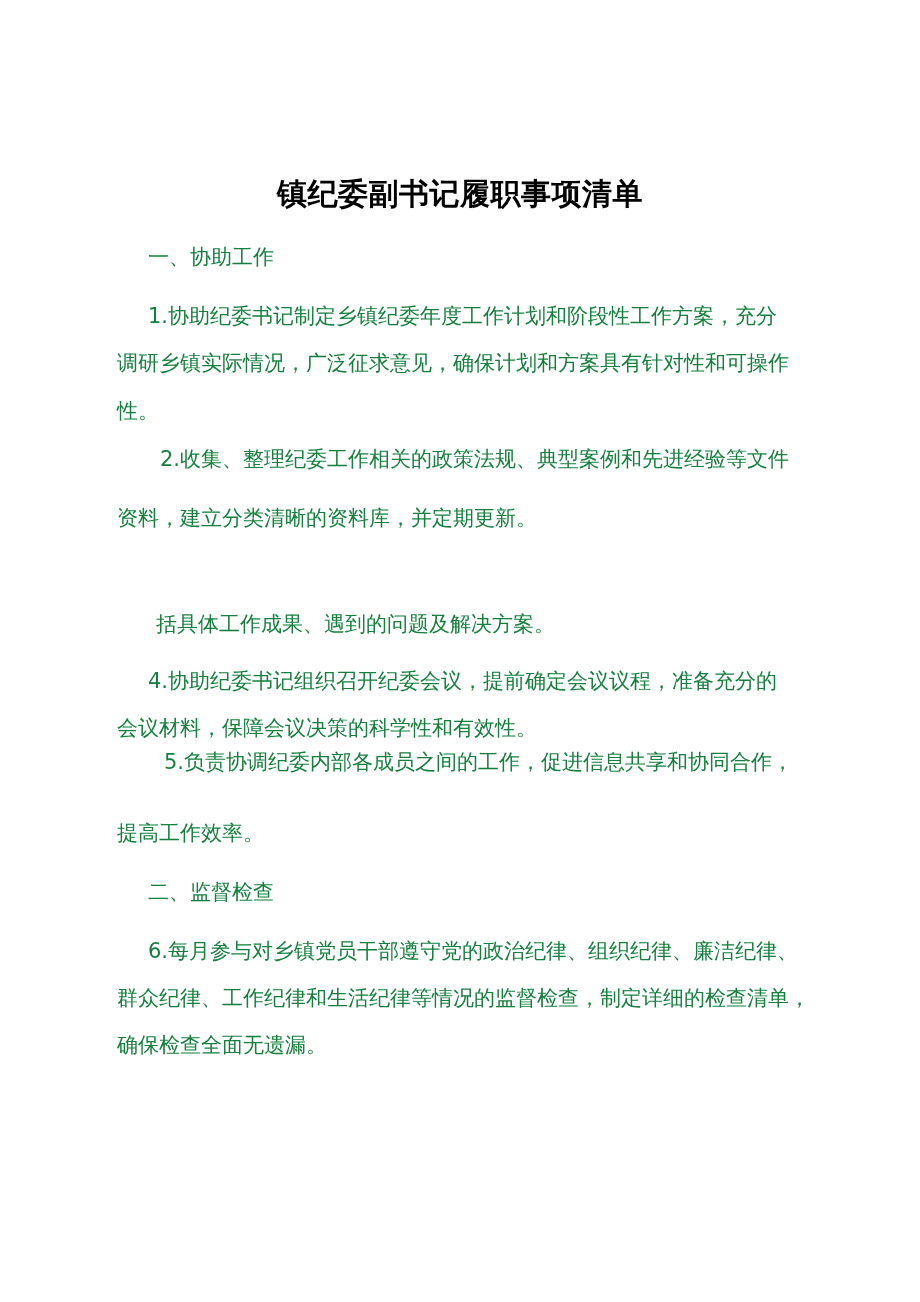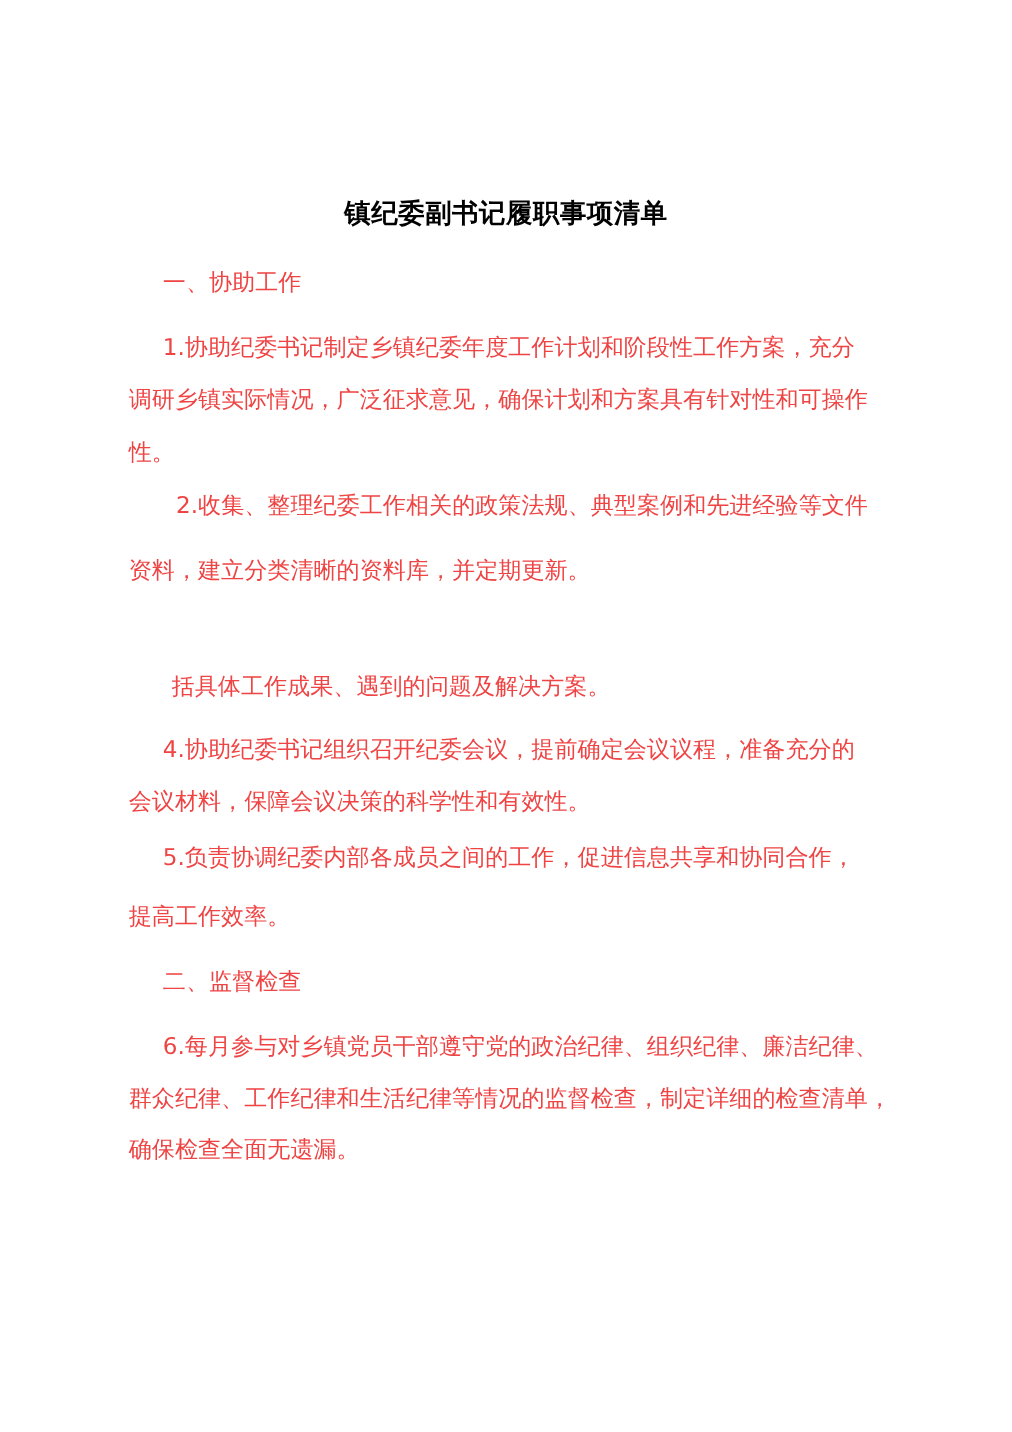--- a/index.html
+++ b/index.html
@@ -19,34 +19,34 @@
       position: absolute;
       left: 0; top: 0;
       width: 920px; height: 1302px;
       background: #ffffff;
     }
     .title {
       position: absolute;
       left: 0; width: 920px;
       top: 174px;
       text-align: center;
-      font-size: 24px;
+      font-size: 30px;
       font-weight: bold;
       letter-spacing: 0.5px;
       line-height: 40px;
       color: #000000;
     }
     .line {
       position: absolute;
       left: 117px;
       width: 700px;
       font-size: 21px;
       line-height: 30px;
       white-space: nowrap;
-      color: #ef4444;
+      color: #15803d;
     }
     .indent { left: 148px; }
   </style>
 </head>
 <body>
 
 <div class="page">
 
   <div class="title">镇纪委副书记履职事项清单</div>
 
@@ -57,21 +57,21 @@
   <div class="line" style="top:396px;">性。</div>
 
   <div class="line indent" style="top:444px;margin-left:12px;">2.收集、整理纪委工作相关的政策法规、典型案例和先进经验等文件</div>
   <div class="line" style="top:503px;">资料，建立分类清晰的资料库，并定期更新。</div>
 
   <div class="line" style="top:609px;margin-left:39px;">括具体工作成果、遇到的问题及解决方案。</div>
 
   <div class="line indent" style="top:666px;">4.协助纪委书记组织召开纪委会议，提前确定会议议程，准备充分的</div>
   <div class="line" style="top:713px;">会议材料，保障会议决策的科学性和有效性。</div>
 
-  <div class="line indent" style="top:764px;">5.负责协调纪委内部各成员之间的工作，促进信息共享和协同合作，</div>
+  <div class="line indent" style="top:747px;margin-left:16px;">5.负责协调纪委内部各成员之间的工作，促进信息共享和协同合作，</div>
   <div class="line" style="top:818px;">提高工作效率。</div>
 
   <div class="line indent" style="top:877px;">二、监督检查</div>
 
   <div class="line indent" style="top:936px;">6.每月参与对乡镇党员干部遵守党的政治纪律、组织纪律、廉洁纪律、</div>
   <div class="line" style="top:1030px;">确保检查全面无遗漏。</div>
   <div class="line" style="top:983px;">群众纪律、工作纪律和生活纪律等情况的监督检查，制定详细的检查清单，</div>
 
 </div>
 

